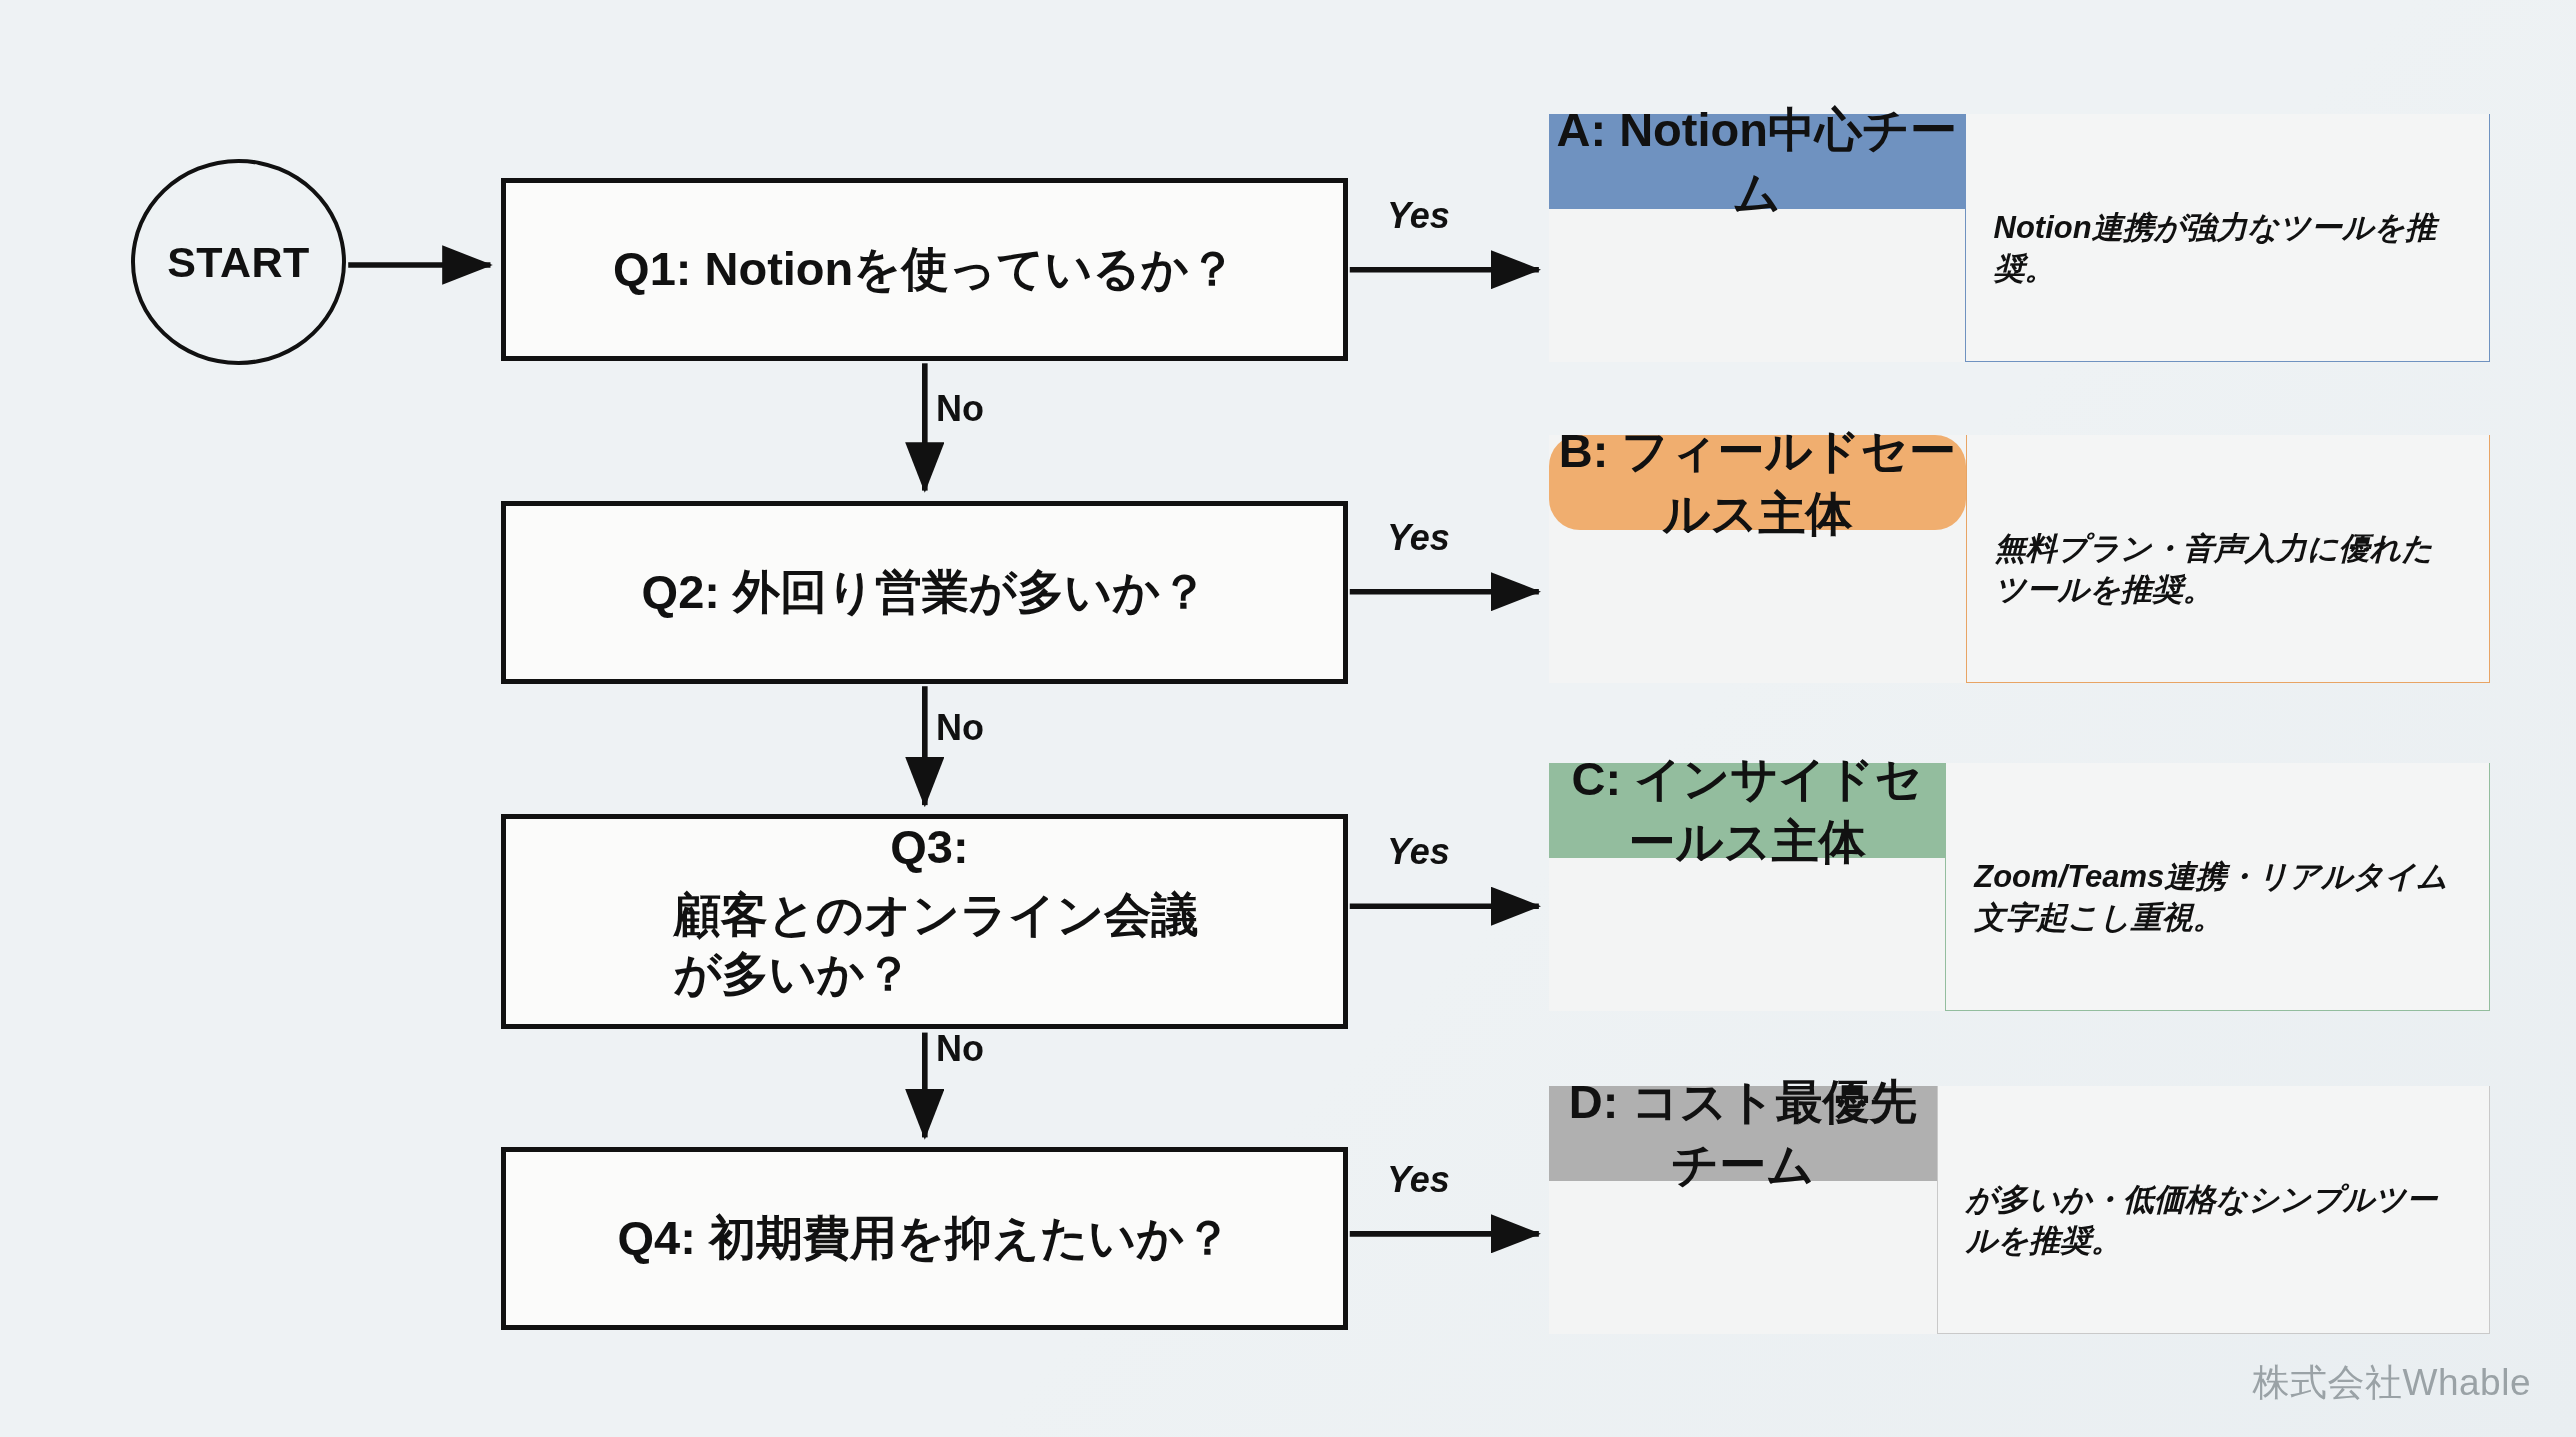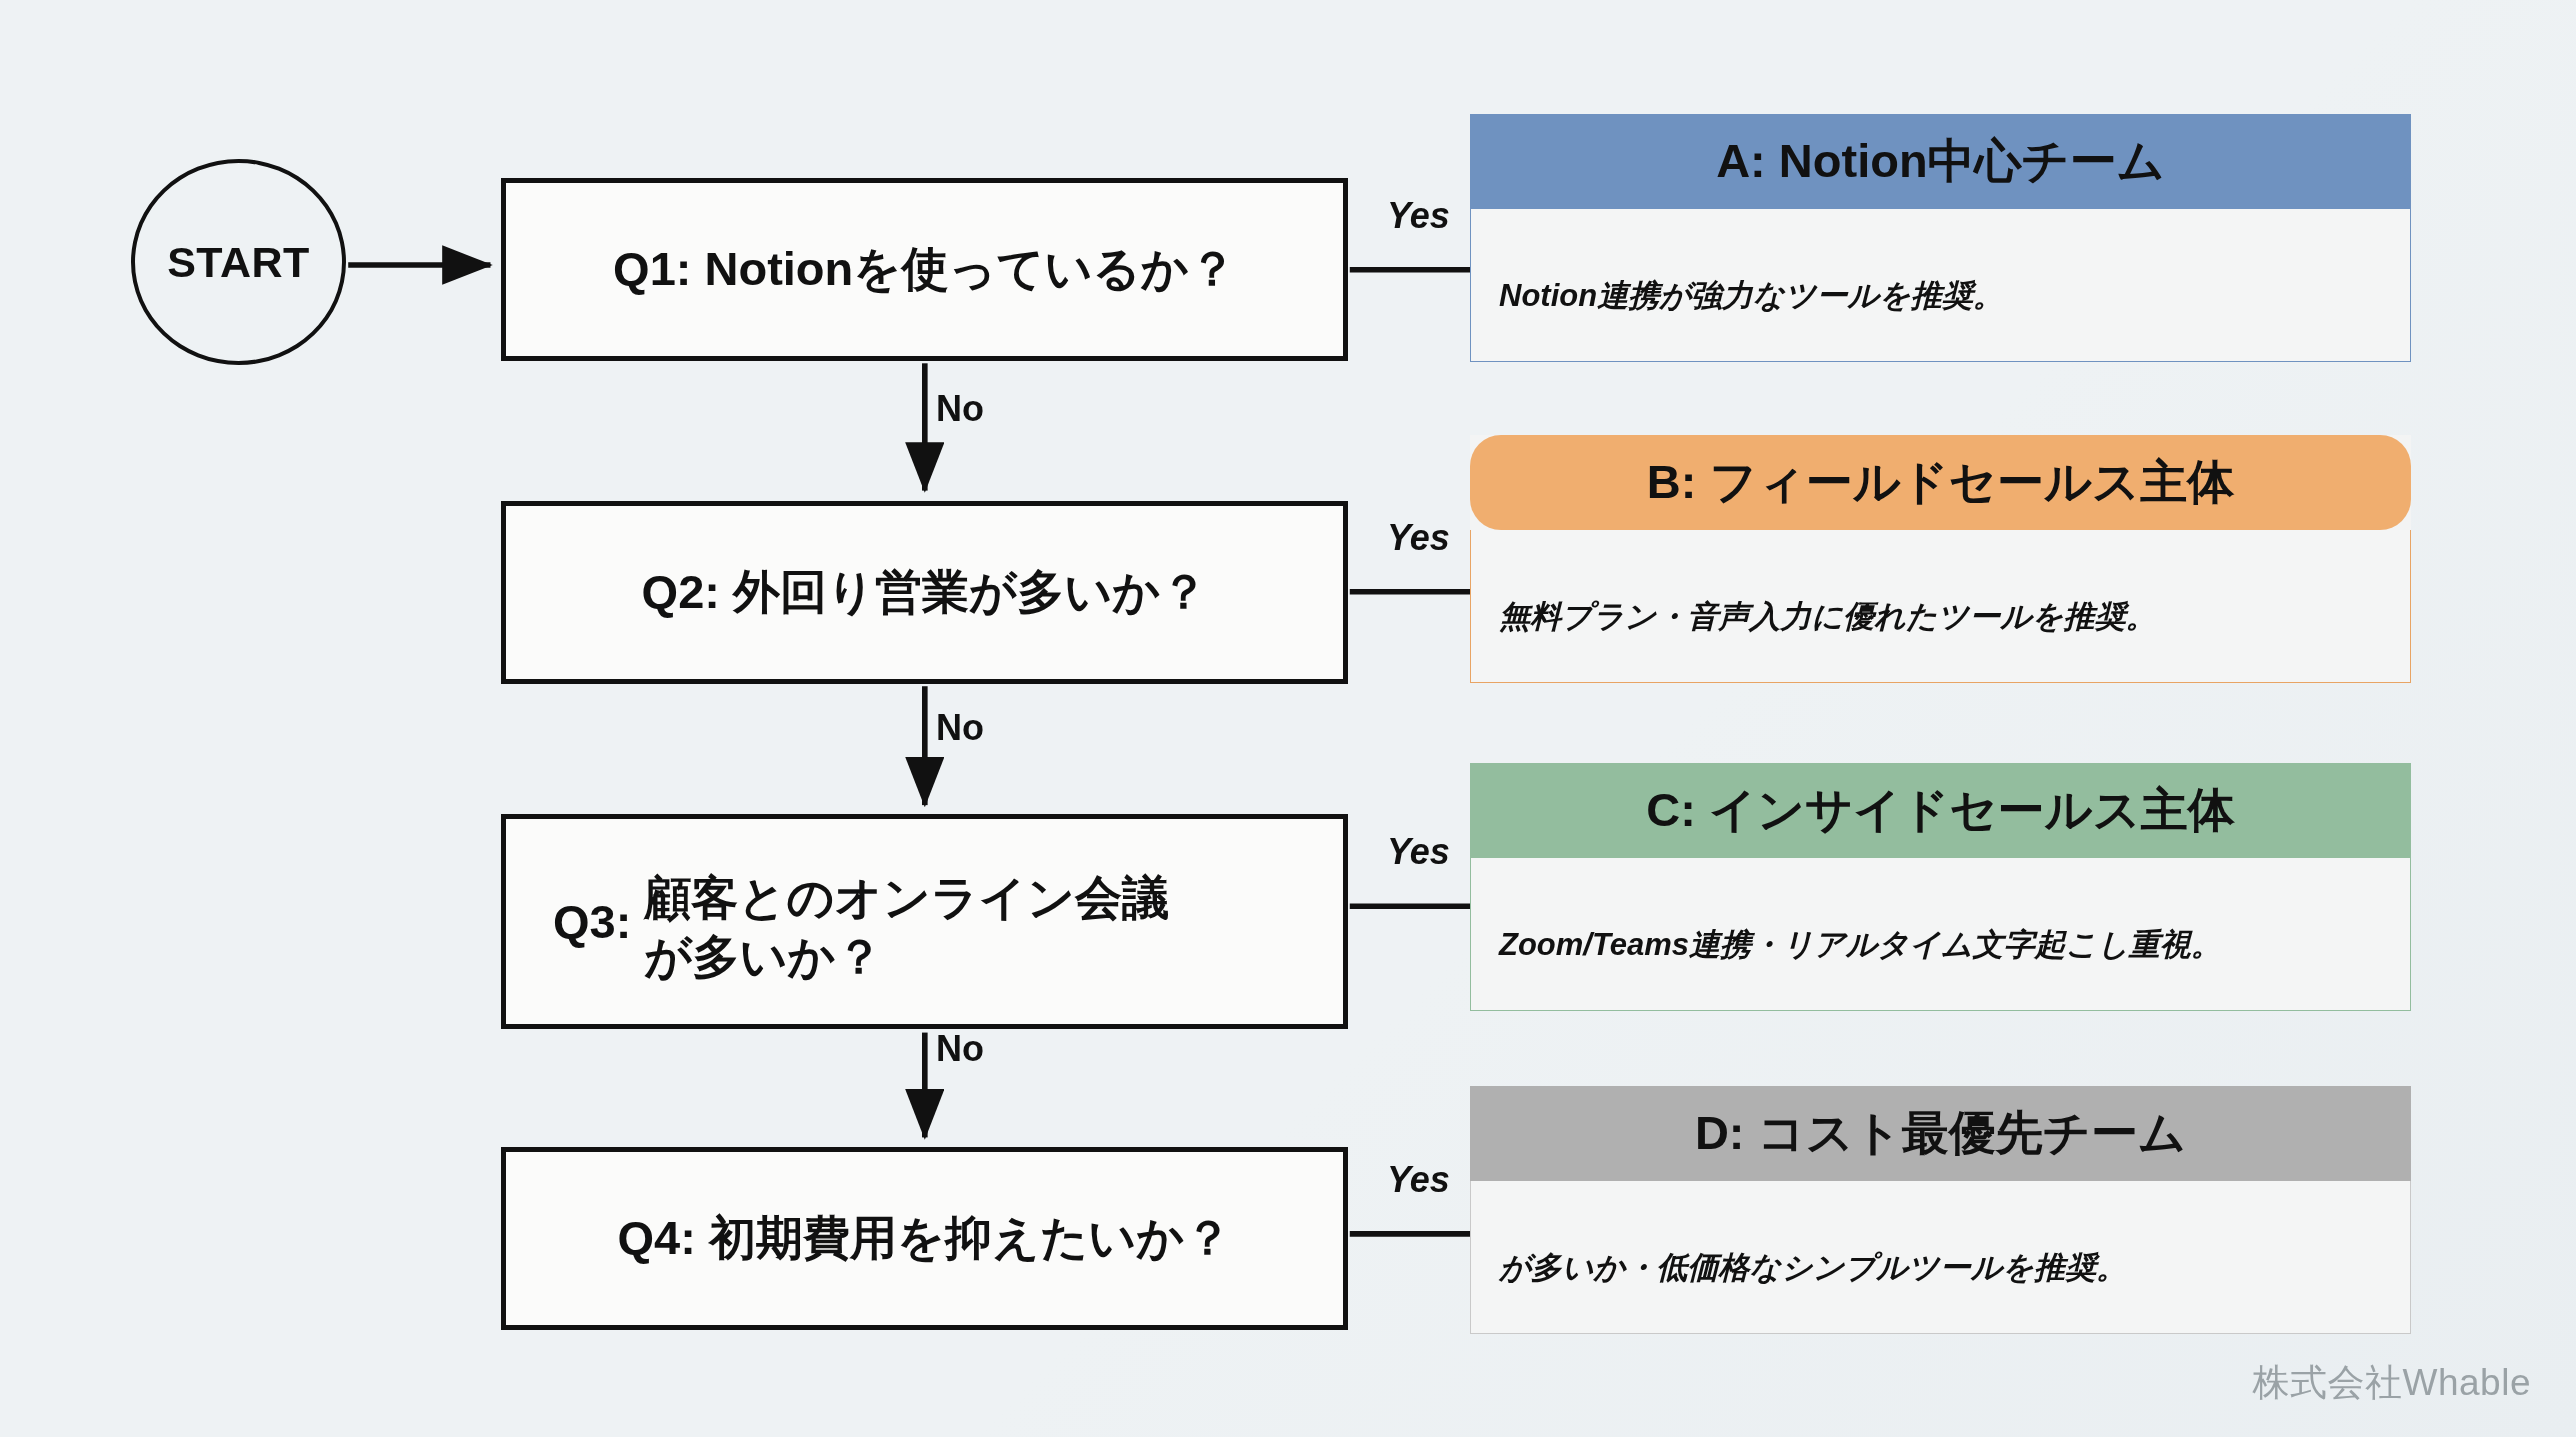--- a/index.html
+++ b/index.html
@@ -54,45 +54,46 @@
     font-size: 47px;
     font-weight: 700;
     color: #111111;
     line-height: 1.25;
     text-align: center;
     white-space: pre-line;
   }
   .qbox.two-line {
     justify-content: flex-start;
     padding-left: 47px;
+    flex-direction: column;
   }
   .qbox.two-line .q-prefix {
     font-size: 47px;
     font-weight: 700;
     color: #111111;
     flex: 0 0 auto;
     margin-right: 13px;
   }
   .qbox.two-line .q-text {
     text-align: left;
     margin-top: 12px;
   }
 
   #q1-box { top: 178px; height: 183px; }
   #q2-box { top: 501px; height: 183px; }
   #q3-box { top: 814px; height: 215px; }
   #q4-box { top: 1147px; height: 183px; }
 
   
   .card {
-    left: 1470px;
+    left: 1549px;
     width: 941px;
     background: #f3f4f4;
     display: flex;
-    flex-direction: column;
+    flex-direction: row;
   }
   .card .card-header {
     height: 95px;
     display: flex;
     align-items: center;
     justify-content: center;
     font-size: 47px;
     font-weight: 700;
     color: #111111;
     text-align: center;

